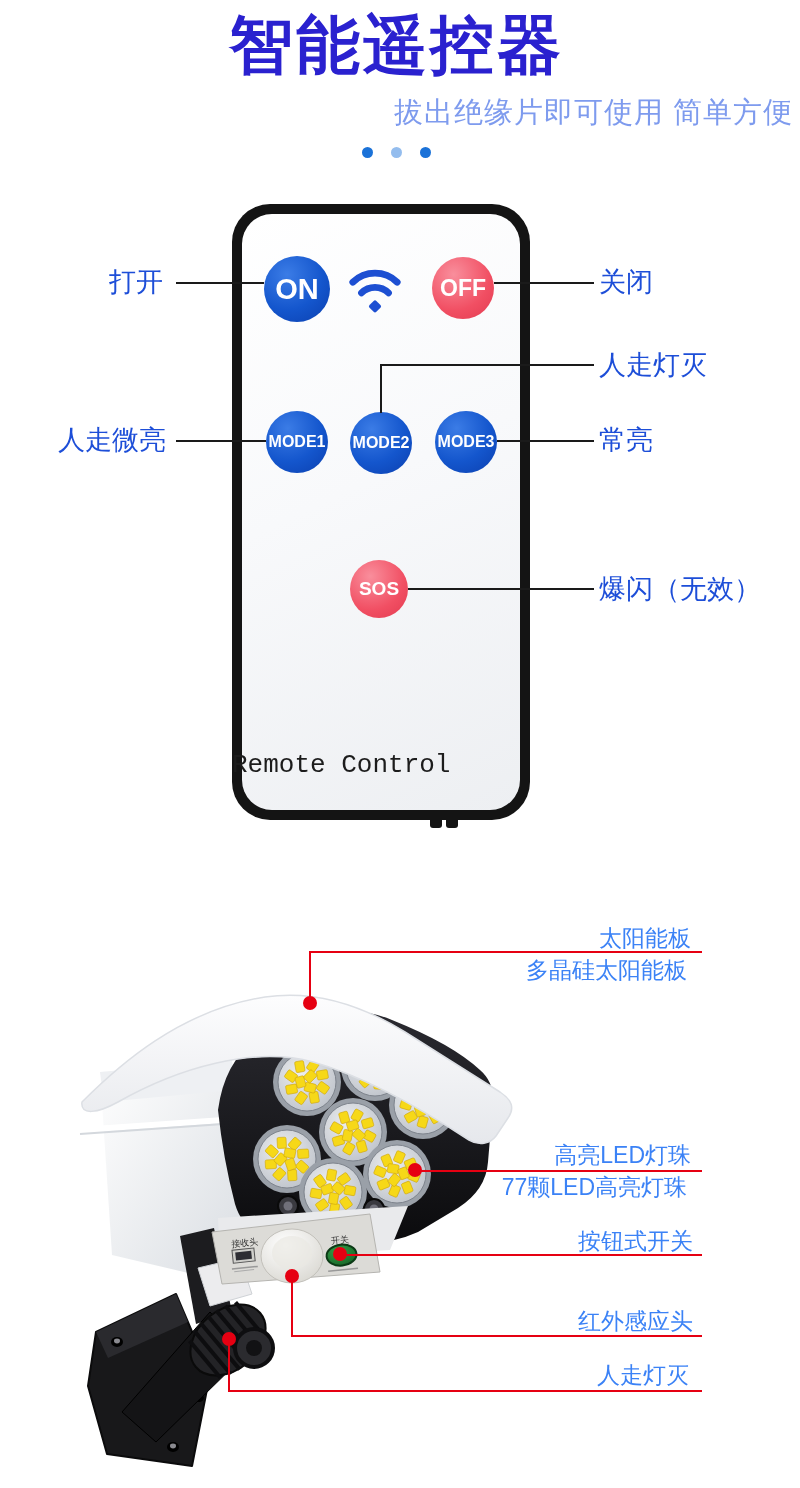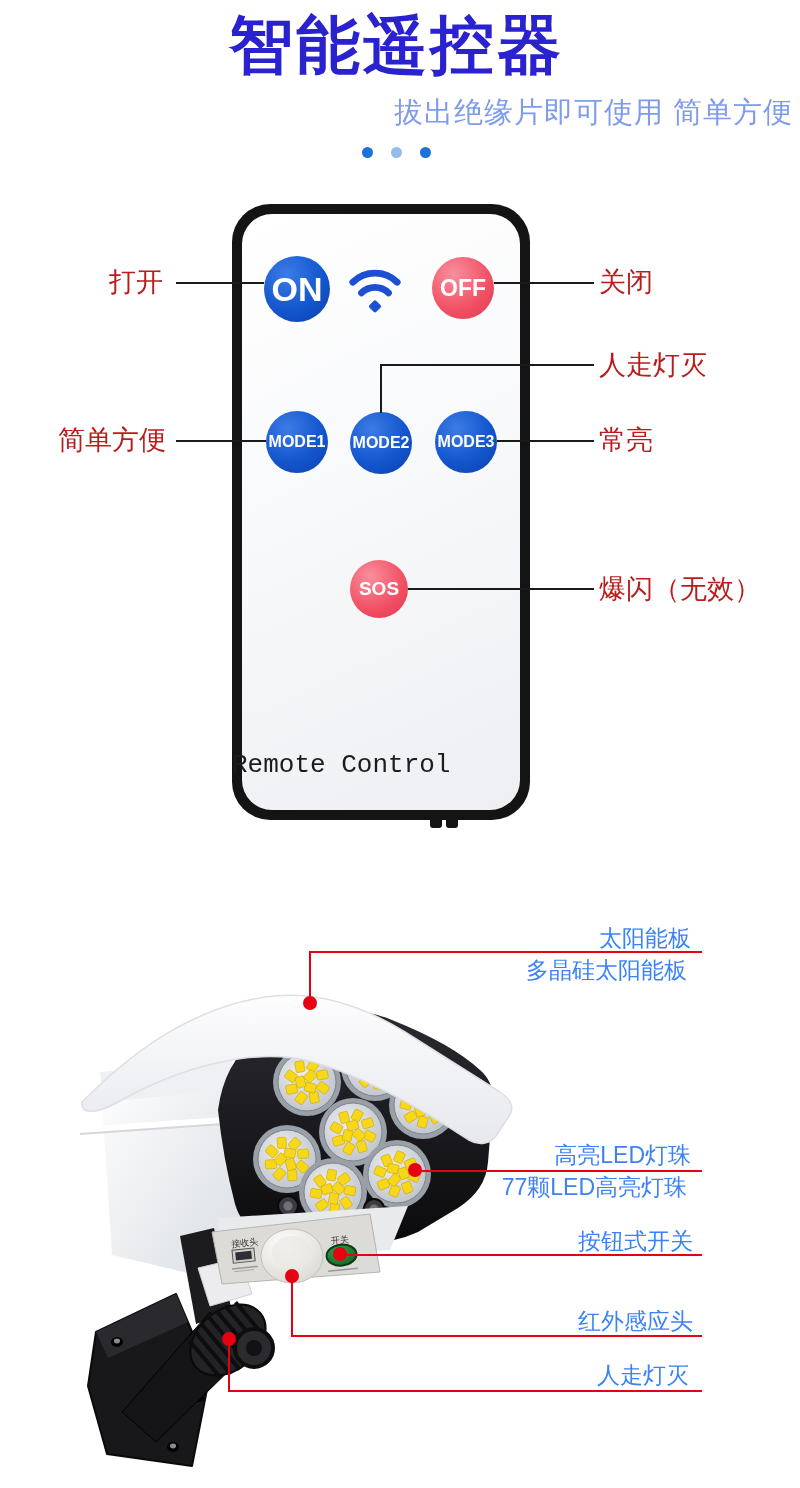--- a/index.html
+++ b/index.html
@@ -27,21 +27,21 @@
   .btn{position:absolute;border-radius:50%;display:flex;align-items:center;
        justify-content:center;color:#fff;font-weight:bold;}
   .btn.blue{background:radial-gradient(circle at 35% 28%,#3b7ce6 0%,#1456cd 55%,#0b3fae 100%);}
   .btn.red{background:radial-gradient(circle at 35% 28%,#f98e9c 0%,#f14f63 60%,#e23a50 100%);}
   .brand-text{position:absolute;left:232px;top:750px;width:298px;text-align:left;
               font-family:"Liberation Mono","DejaVu Serif",monospace;
               font-size:26px;color:#1c1c1c;letter-spacing:0px;}
 
   
   .co-line{position:absolute;background:#1a1a1a;}
-  .co-label{position:absolute;font-size:27px;color:#b91c1c;white-space:nowrap;line-height:30px;}
+  .co-label{position:absolute;font-size:27px;color:#1d4ed8;white-space:nowrap;line-height:30px;}
 
   
   .rline{position:absolute;background:#e60012;}
   .rdot{position:absolute;width:14px;height:14px;border-radius:50%;background:#e60012;}
   .p-label{position:absolute;font-size:23px;color:#3b82f6;white-space:nowrap;line-height:26px;}
 
   .camera-svg{position:absolute;left:60px;top:950px;}
   svg text{font-family:"Liberation Sans","DejaVu Sans",sans-serif;}
 </style>
 </head>
@@ -56,21 +56,21 @@
     <i class="d-light"></i>
     <i class="d-dark"></i>
   </div>
 
   <div class="remote">
     <div class="remote-face"></div>
   </div>
   <div class="remote-tab" style="left:430px;top:818px;"></div>
   <div class="remote-tab" style="left:446px;top:818px;"></div>
 
-  <div class="btn blue" style="left:264px;top:256px;width:66px;height:66px;font-size:34px;">ON</div>
+  <div class="btn blue" style="left:264px;top:256px;width:66px;height:66px;font-size:29px;">ON</div>
   <div class="btn red" style="left:432px;top:257px;width:62px;height:62px;font-size:23px;">OFF</div>
   <div class="btn blue" style="left:266px;top:411px;width:62px;height:62px;font-size:16px;">MODE1</div>
   <div class="btn blue" style="left:350px;top:412px;width:62px;height:62px;font-size:16px;">MODE2</div>
   <div class="btn blue" style="left:435px;top:411px;width:62px;height:62px;font-size:16px;">MODE3</div>
   <div class="btn red" style="left:350px;top:560px;width:58px;height:58px;font-size:19px;">SOS</div>
 
   <svg style="position:absolute;left:346px;top:261px;" width="58" height="54" viewBox="0 0 60 54">
     <path d="M7 21 A33 33 0 0 1 53 21" fill="none" stroke="#1d4fd2" stroke-width="7" stroke-linecap="round"></path>
     <path d="M16 32 A20 20 0 0 1 44 32" fill="none" stroke="#1d4fd2" stroke-width="7" stroke-linecap="round"></path>
     <rect x="25" y="41" width="10" height="10" rx="2" transform="rotate(45 30 46)" fill="#1d4fd2"></rect>
@@ -82,21 +82,21 @@
   <div class="co-line" style="left:494px;top:282px;width:100px;height:2px;"></div>
   <div class="co-line" style="left:380px;top:364px;width:2px;height:49px;"></div>
   <div class="co-line" style="left:380px;top:364px;width:214px;height:2px;"></div>
   <div class="co-line" style="left:176px;top:440px;width:90px;height:2px;"></div>
   <div class="co-line" style="left:497px;top:440px;width:97px;height:2px;"></div>
   <div class="co-line" style="left:408px;top:588px;width:186px;height:2px;"></div>
 
   <div class="co-label" style="left:109px;top:267px;">打开</div>
   <div class="co-label" style="left:599px;top:267px;">关闭</div>
   <div class="co-label" style="left:599px;top:350px;">人走灯灭</div>
-  <div class="co-label" style="left:58px;top:425px;">简单方便</div>
+  <div class="co-label" style="left:58px;top:425px;">人走微亮</div>
   <div class="co-label" style="left:599px;top:425px;">常亮</div>
   <div class="co-label" style="left:599px;top:574px;">爆闪（无效）</div>
 
   <svg class="camera-svg" width="460" height="538" viewBox="0 0 460 538">
     <defs>
       <linearGradient id="bodyGrad" x1="0" y1="0" x2="1" y2="1">
         <stop offset="0" stop-color="#ffffff"></stop>
           <stop offset="1" stop-color="#d9dde2"></stop>
       </linearGradient>
       <linearGradient id="hoodGrad" x1="0" y1="0" x2="0" y2="1">

